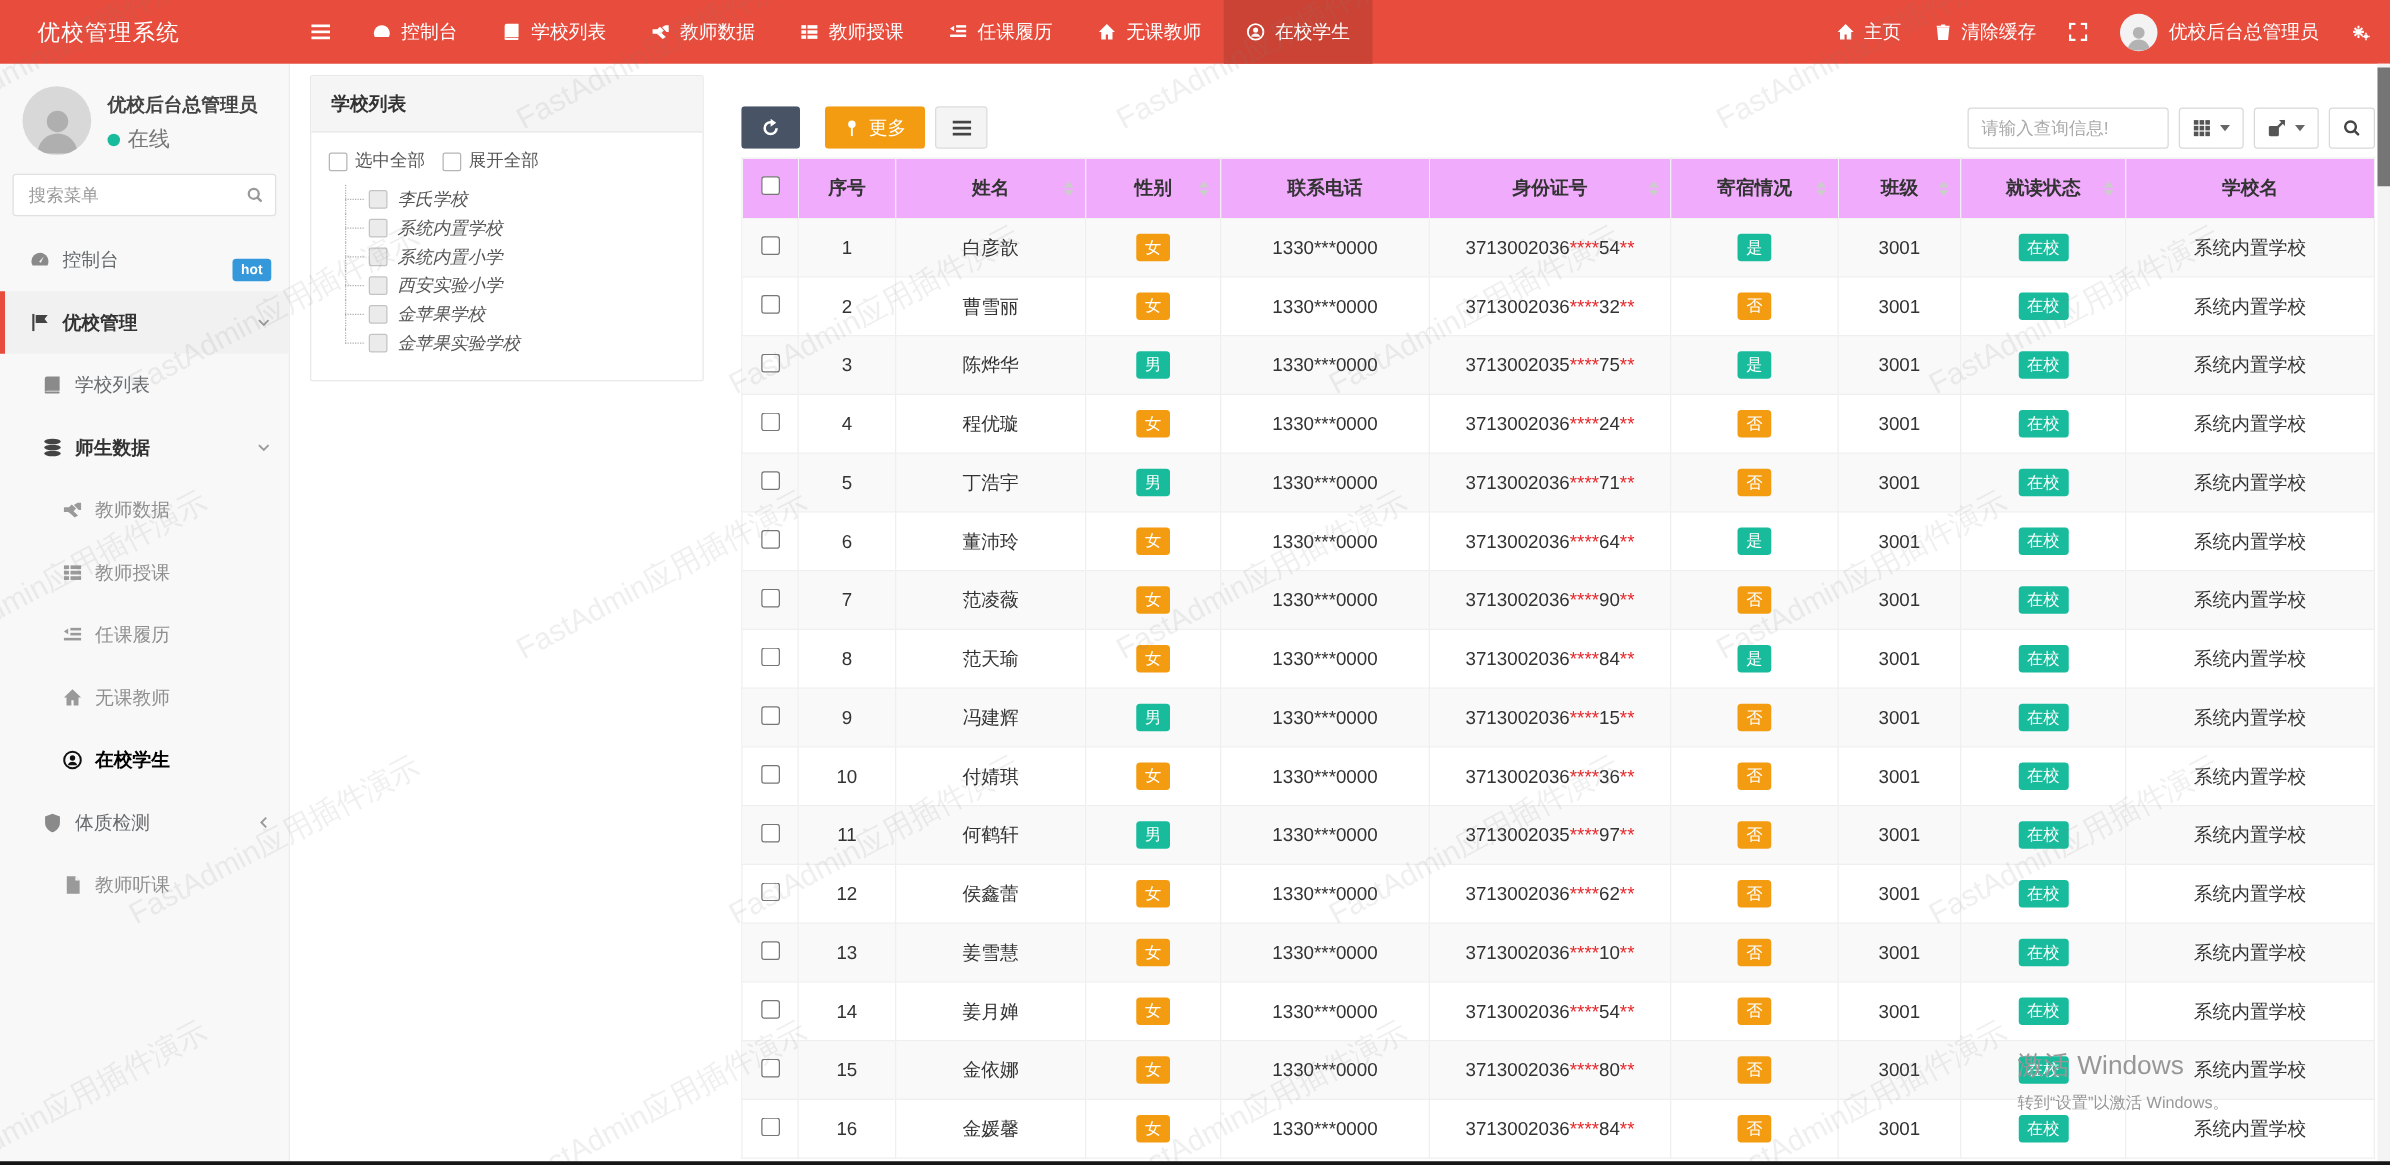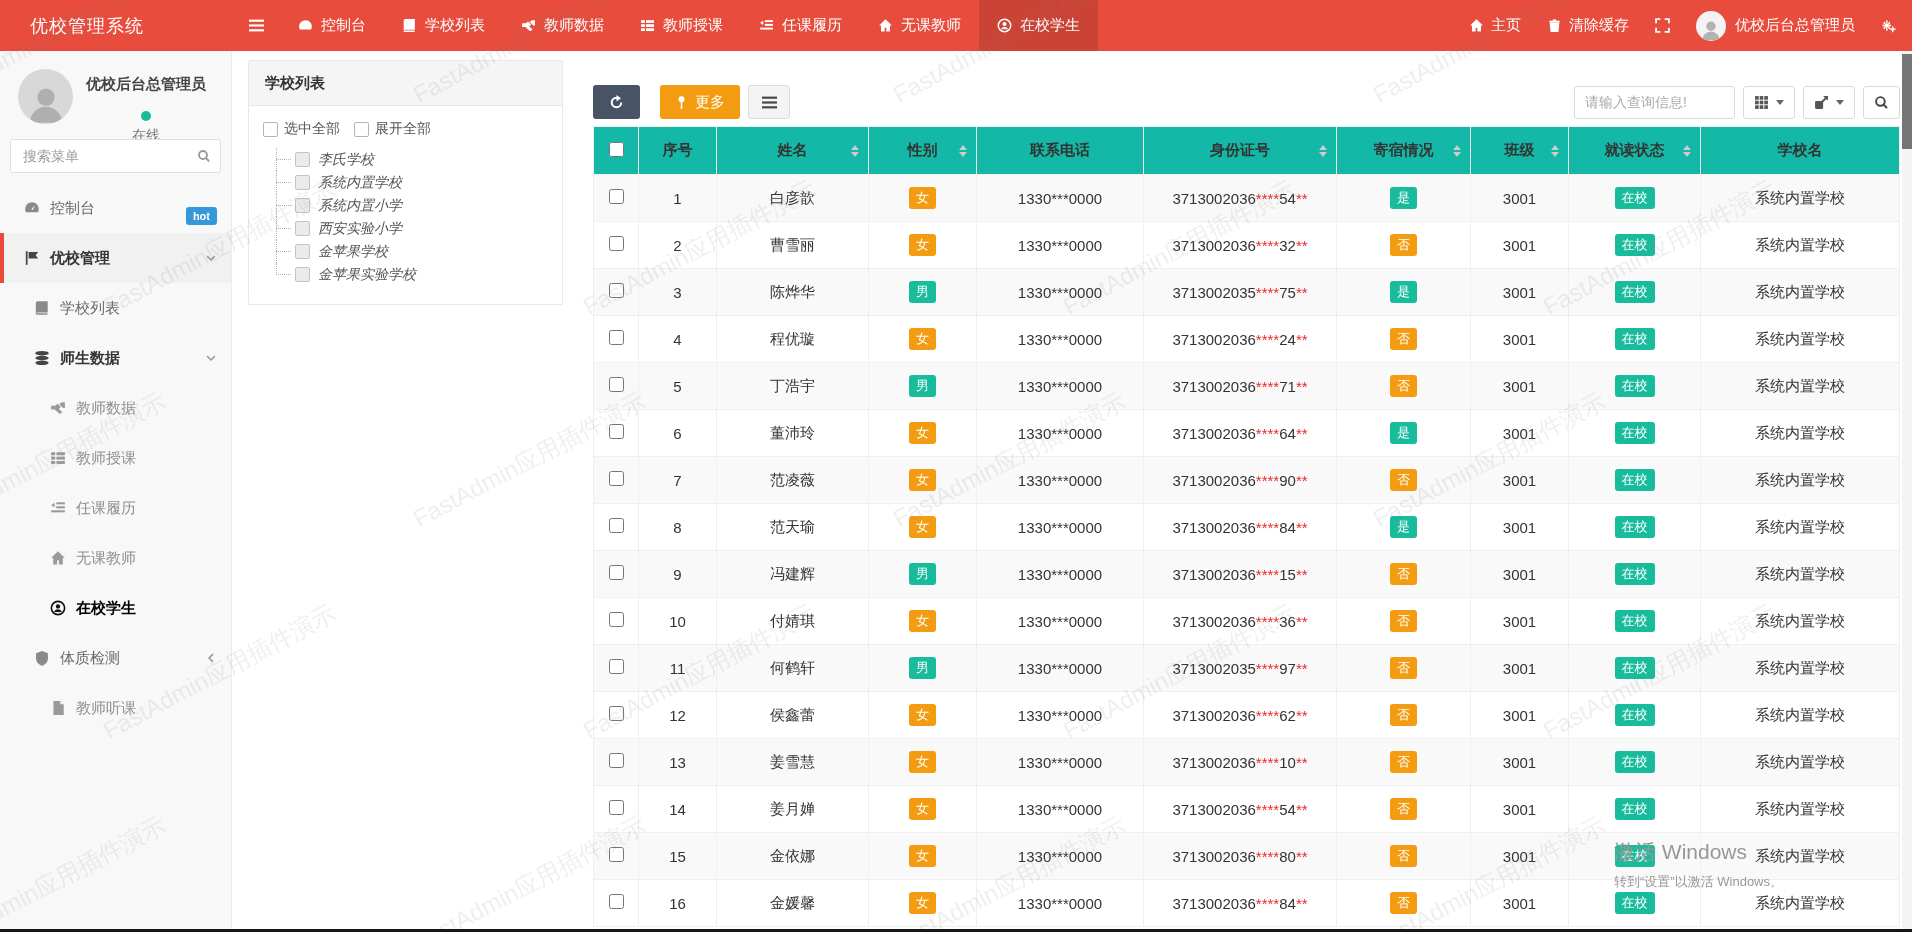--- a/index.html
+++ b/index.html
@@ -20,21 +20,21 @@
 
   
   .layout { display:flex; height:881px; position:relative; }
 
   
   .sidebar { width:232px; background:#f8f8f8; border-right:1px solid #ececec; flex-shrink:0; padding-top:14px; }
   .user-panel { display:flex; gap:13px; padding:4px 14px 0 18px; height:62px; }
   .avatar-big { width:55px; height:55px; border-radius:50%; background:#d8d8d8; overflow:hidden; display:flex; align-items:flex-end; justify-content:center; flex-shrink:0; }
   .user-meta { padding-top:6px; }
   .user-name { font-size:15px; font-weight:bold; color:#444; }
-  .user-status { margin-top:17px; font-size:14px; color:#777; display:flex; align-items:center; gap:6px;flex-direction:column; }
+  .user-status { margin-top:6px; font-size:17px; color:#777; display:flex; align-items:center; gap:6px; }
   .dot { width:10px; height:10px; border-radius:50%; background:#18bc9c; }
   .menu-search { margin:12px 10px 10px 10px; position:relative; }
   .menu-search input { width:100%; height:34px; border:1px solid #e0e0e0; border-radius:3px; background:#fff; padding:0 30px 0 12px; font-size:14px; color:#555; outline:none; }
   .menu-search input::placeholder { color:#9b9b9b; }
   .menu-search .icon-slot { position:absolute; right:10px; top:10px; }
 
   .menu { margin-top:6px; }
   .menu-item { height:50px; display:flex; align-items:center; gap:10px; padding:0 14px 0 20px; font-size:15px; color:#676a6c; cursor:pointer; position:relative; border-left:4px solid transparent; }
   .menu-item.level2 { padding-left:30px; }
   .menu-item.level3 { padding-left:46px; color:#8f8f8f; }
@@ -70,21 +70,21 @@
   .toolbar-right { margin-left:auto; display:flex; align-items:center; gap:8px; }
   .query-input { width:161px; height:33px; border:1px solid #d9d9d9; border-radius:3px; padding:0 10px; font-size:14px; color:#555; outline:none; }
   .query-input::placeholder { color:#aaa; }
   .btn-outline { background:#fff; border-color:#d9d9d9; color:#555; height:33px; padding:0 10px; }
   .caret-sm { width:0; height:0; border-left:4px solid transparent; border-right:4px solid transparent; border-top:5px solid #666; }
 
   
   .tbl-wrap { margin-top:7px; }
   table { width:100%; border-collapse:collapse; table-layout:fixed; font-size:15px; color:#333; }
   th, td { border:1px solid #efefef; text-align:center; overflow:hidden; white-space:nowrap; }
-  th { height:48px; font-weight:bold; position:relative; background:#14b8a6; }
+  th { height:48px; font-weight:bold; position:relative; background:#f0abfc; }
   td { height:47px; }
   tbody tr:nth-child(odd) td { background:#f9f9f9; }
   .sort-carets { position:absolute; right:9px; top:50%; transform:translateY(-50%); display:flex; flex-direction:column; align-items:center; gap:2px; }
   .c-up { width:0; height:0; border-left:4px solid transparent; border-right:4px solid transparent; border-bottom:5px solid #ccc; }
   .c-dn { width:0; height:0; border-left:4px solid transparent; border-right:4px solid transparent; border-top:5px solid #ccc; }
   .badge { display:inline-block; color:#fff; font-size:13px; padding:3px 7px; border-radius:3px; line-height:1.2; }
   .badge.teal { background:#18bc9c; }
   .badge.orange { background:#f39c12; }
   .red { color:#e8282b; }
   .row-cb, .hdr-cb { width:15px; height:15px; }

